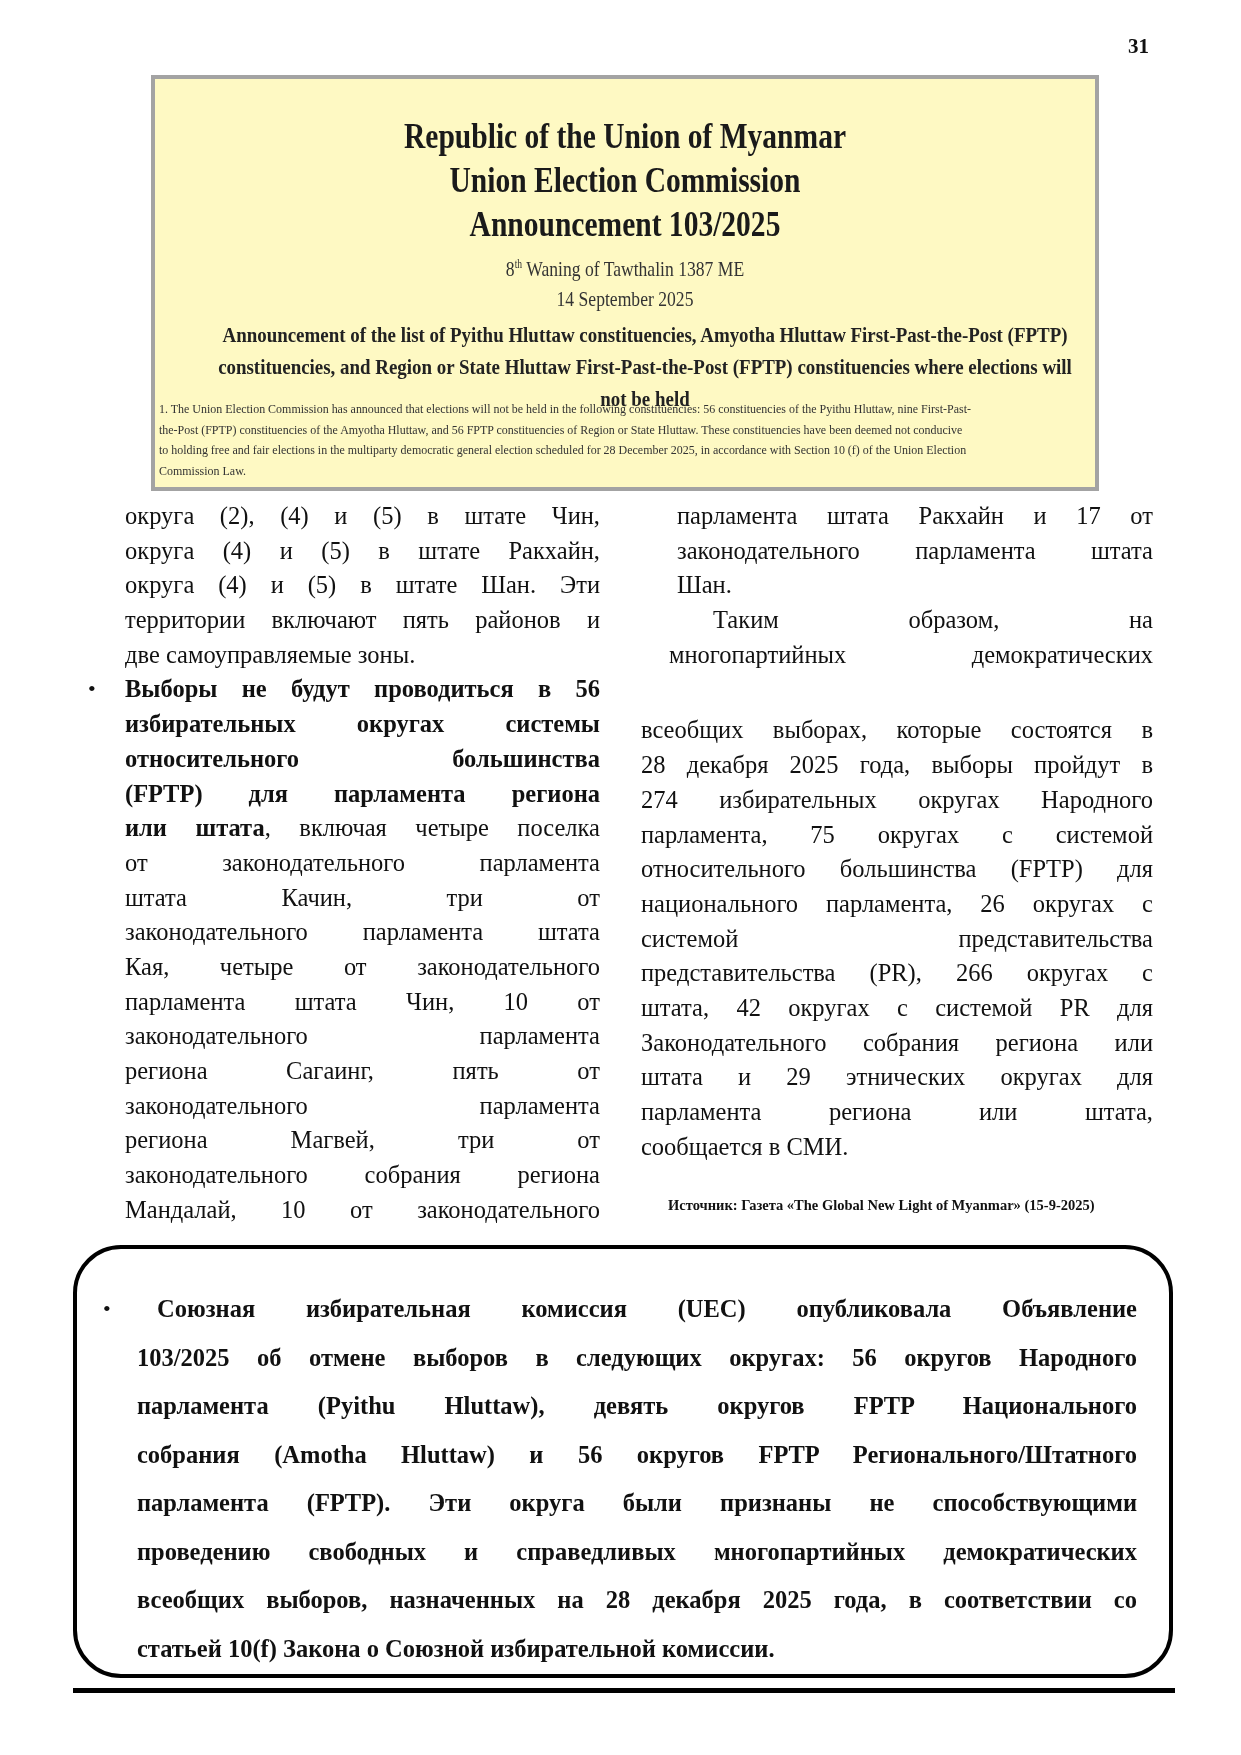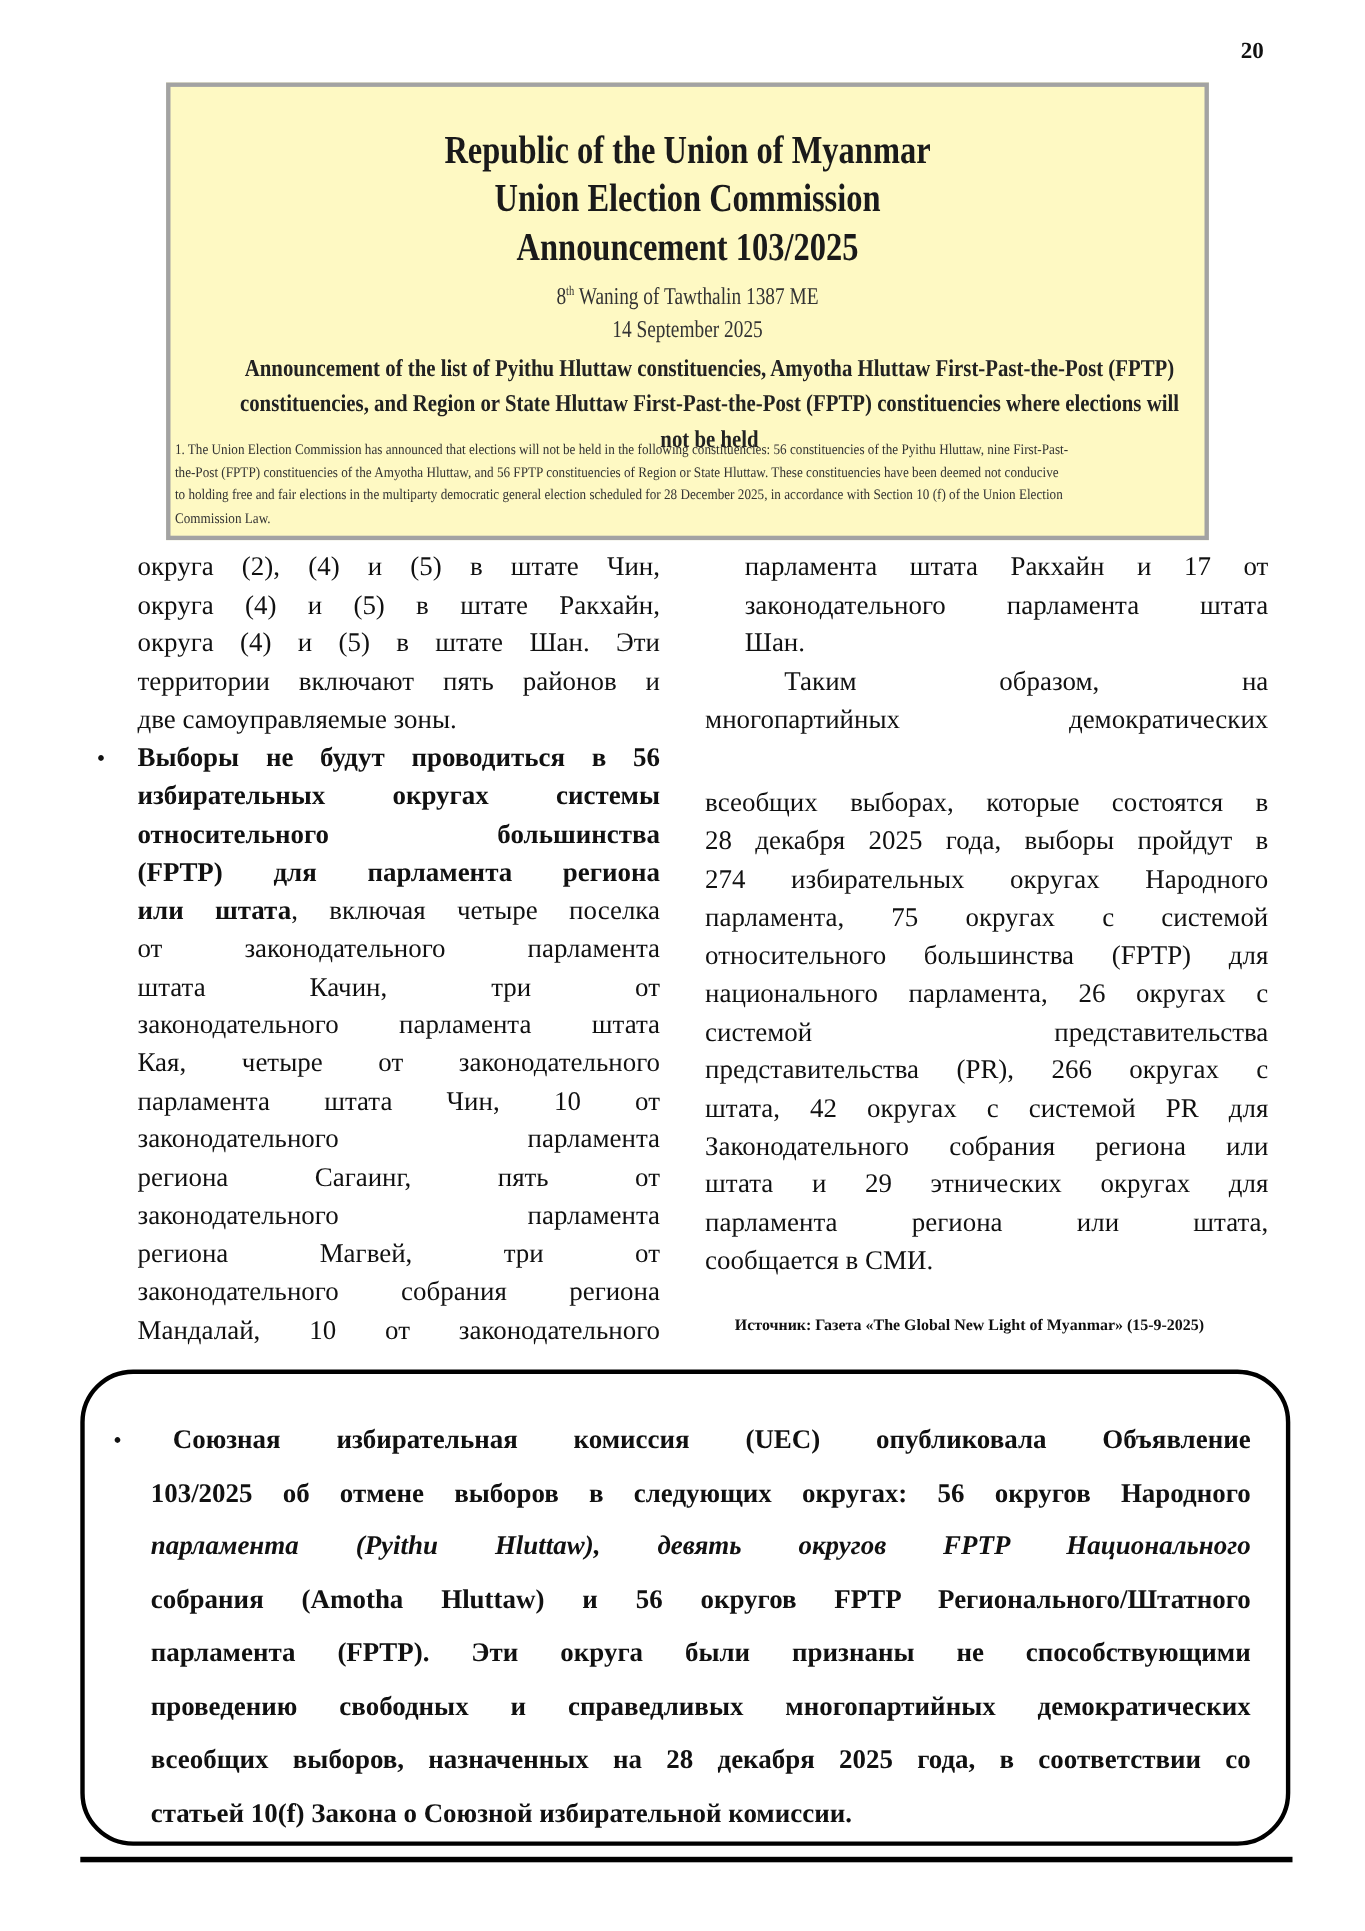--- a/index.html
+++ b/index.html
@@ -29,21 +29,21 @@
   .box { position: absolute; left: 73px; top: 1245px; width: 1092px; height: 425px; border: 4px solid #000; border-radius: 48px; background: #fff; }
   .box-text { position: absolute; left: 60px; top: 36px; width: 1000px; font-size: 24.5px; line-height: 48.5px; font-weight: bold; }
   .box-bullet { position: absolute; left: 26px; top: 36px; font-size: 22px; line-height: 48.5px; }
   .box-text .line { height: 48.5px; }
 
   .rule { position: absolute; left: 73px; top: 1688px; width: 1102px; height: 5px; background: #000; }
 </style>
 </head>
 <body>
 
-<div class="page-num">20</div>
+<div class="page-num">31</div>
 
 <div class="ann-box">
   <div class="ann-head ann-h1">
     <div>Republic of the Union of Myanmar</div>
     <div>Union Election Commission</div>
     <div>Announcement 103/2025</div>
   </div>
   <div class="ann-date">
     <div><span>8</span><sup>th</sup><span> Waning of Tawthalin 1387 ME</span></div>
     <div>14 September 2025</div>
@@ -85,21 +85,21 @@
     <span class="line" style="white-space: normal; word-break: keep-all; overflow: hidden;">законодательного собрания региона</span>
     <span class="line" style="white-space: normal; word-break: keep-all; overflow: hidden;">Мандалай, 10 от законодательного</span>
   </div>
 </div>
 
 <div class="col col-right">
   <span class="line indent" style="white-space: normal; word-break: keep-all; overflow: hidden;">парламента штата Ракхайн и 17 от</span>
   <span class="line indent" style="white-space: normal; word-break: keep-all; overflow: hidden;">законодательного парламента штата</span>
   <span class="line indent last">Шан.</span>
   <span class="line indent2" style="white-space: normal; word-break: keep-all; overflow: hidden;">Таким образом, на</span>
-  <span class="line" style="white-space: normal; word-break: keep-all; overflow: hidden;">многопартийных демократических</span>
+  <span class="line" style="white-space: normal; word-break: keep-all; overflow: hidden; margin-left: 28px;">многопартийных демократических</span>
   <span class="line" style="white-space: normal; word-break: keep-all; overflow: hidden; margin-top: 41px;">всеобщих выборах, которые состоятся в</span>
   <span class="line" style="white-space: normal; word-break: keep-all; overflow: hidden;">28 декабря 2025 года, выборы пройдут в</span>
   <span class="line" style="white-space: normal; word-break: keep-all; overflow: hidden;">274 избирательных округах Народного</span>
   <span class="line" style="white-space: normal; word-break: keep-all; overflow: hidden;">парламента, 75 округах с системой</span>
   <span class="line" style="white-space: normal; word-break: keep-all; overflow: hidden;">относительного большинства (FPTP) для</span>
   <span class="line" style="white-space: normal; word-break: keep-all; overflow: hidden;">национального парламента, 26 округах с</span>
   <span class="line" style="white-space: normal; word-break: keep-all; overflow: hidden;">системой представительства</span>
   <span class="line" style="white-space: normal; word-break: keep-all; overflow: hidden;">представительства (PR), 266 округах с</span>
   <span class="line" style="white-space: normal; word-break: keep-all; overflow: hidden;">штата, 42 округах с системой PR для</span>
   <span class="line" style="white-space: normal; word-break: keep-all; overflow: hidden;">Законодательного собрания региона или</span>
@@ -108,21 +108,21 @@
   <span class="line last">сообщается в СМИ.</span>
 </div>
 
 <div class="source">Источник: Газета «The Global New Light of Myanmar» (15-9-2025)</div>
 
 <div class="box">
   <span class="box-bullet">•</span>
   <div class="box-text">
     <span class="line" style="white-space: normal; word-break: keep-all; overflow: hidden; margin-left: 20px;">Союзная избирательная комиссия (UEC) опубликовала Объявление</span>
     <span class="line" style="white-space: normal; word-break: keep-all; overflow: hidden;">103/2025 об отмене выборов в следующих округах: 56 округов Народного</span>
-    <span class="line" style="white-space: normal; word-break: keep-all; overflow: hidden; font-style: italic;">парламента (Pyithu Hluttaw), девять округов FPTP Национального</span>
+    <span class="line" style="white-space: normal; word-break: keep-all; overflow: hidden;">парламента (Pyithu Hluttaw), девять округов FPTP Национального</span>
     <span class="line" style="white-space: normal; word-break: keep-all; overflow: hidden;">собрания (Amotha Hluttaw) и 56 округов FPTP Регионального/Штатного</span>
     <span class="line" style="white-space: normal; word-break: keep-all; overflow: hidden;">парламента (FPTP). Эти округа были признаны не способствующими</span>
     <span class="line" style="white-space: normal; word-break: keep-all; overflow: hidden;">проведению свободных и справедливых многопартийных демократических</span>
     <span class="line" style="white-space: normal; word-break: keep-all; overflow: hidden;">всеобщих выборов, назначенных на 28 декабря 2025 года, в соответствии со</span>
     <span class="line last">статьей 10(f) Закона о Союзной избирательной комиссии.</span>
   </div>
 </div>
 
 <div class="rule"></div>
 

